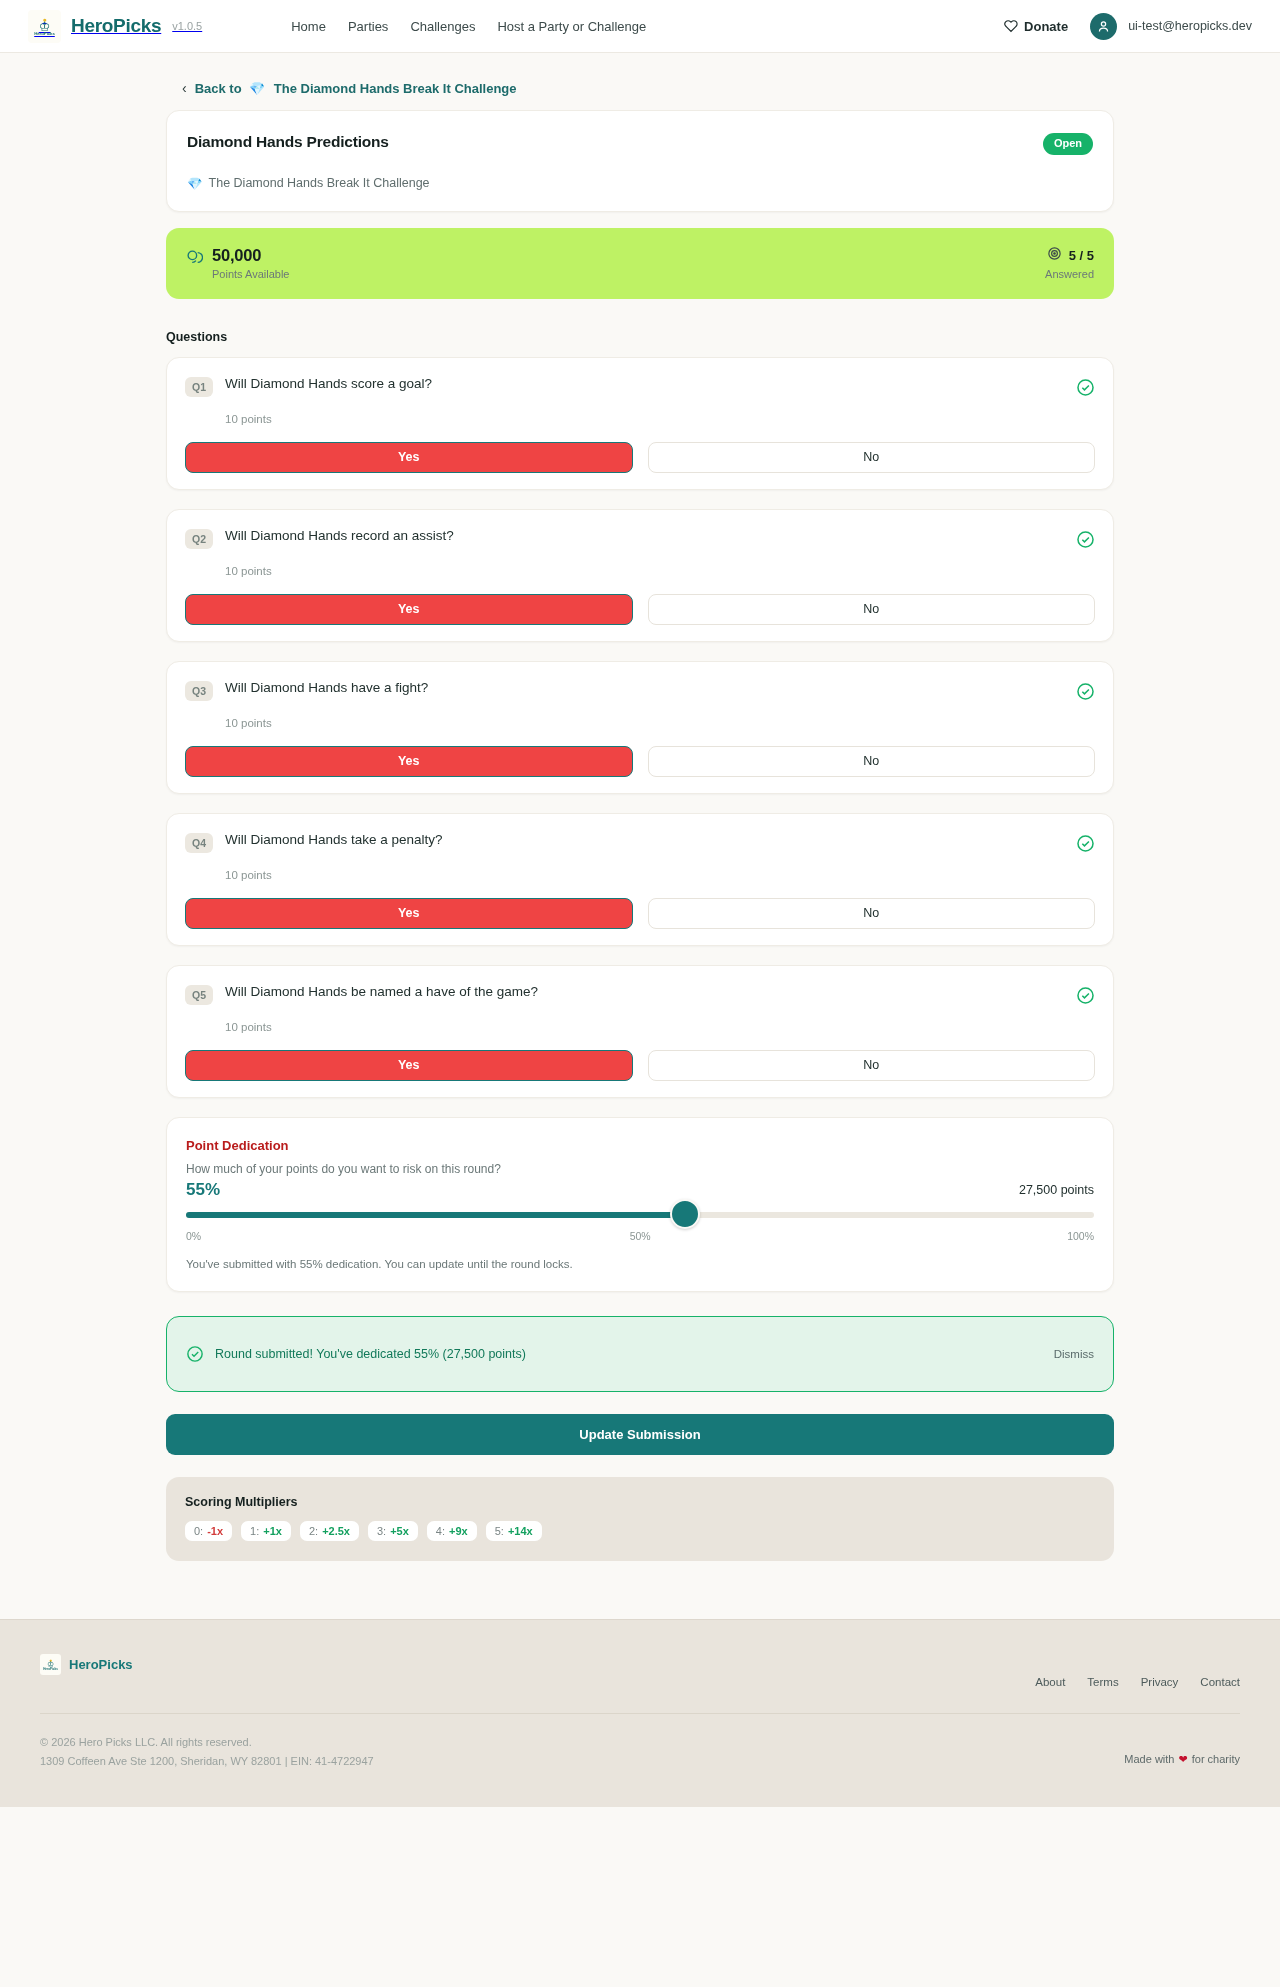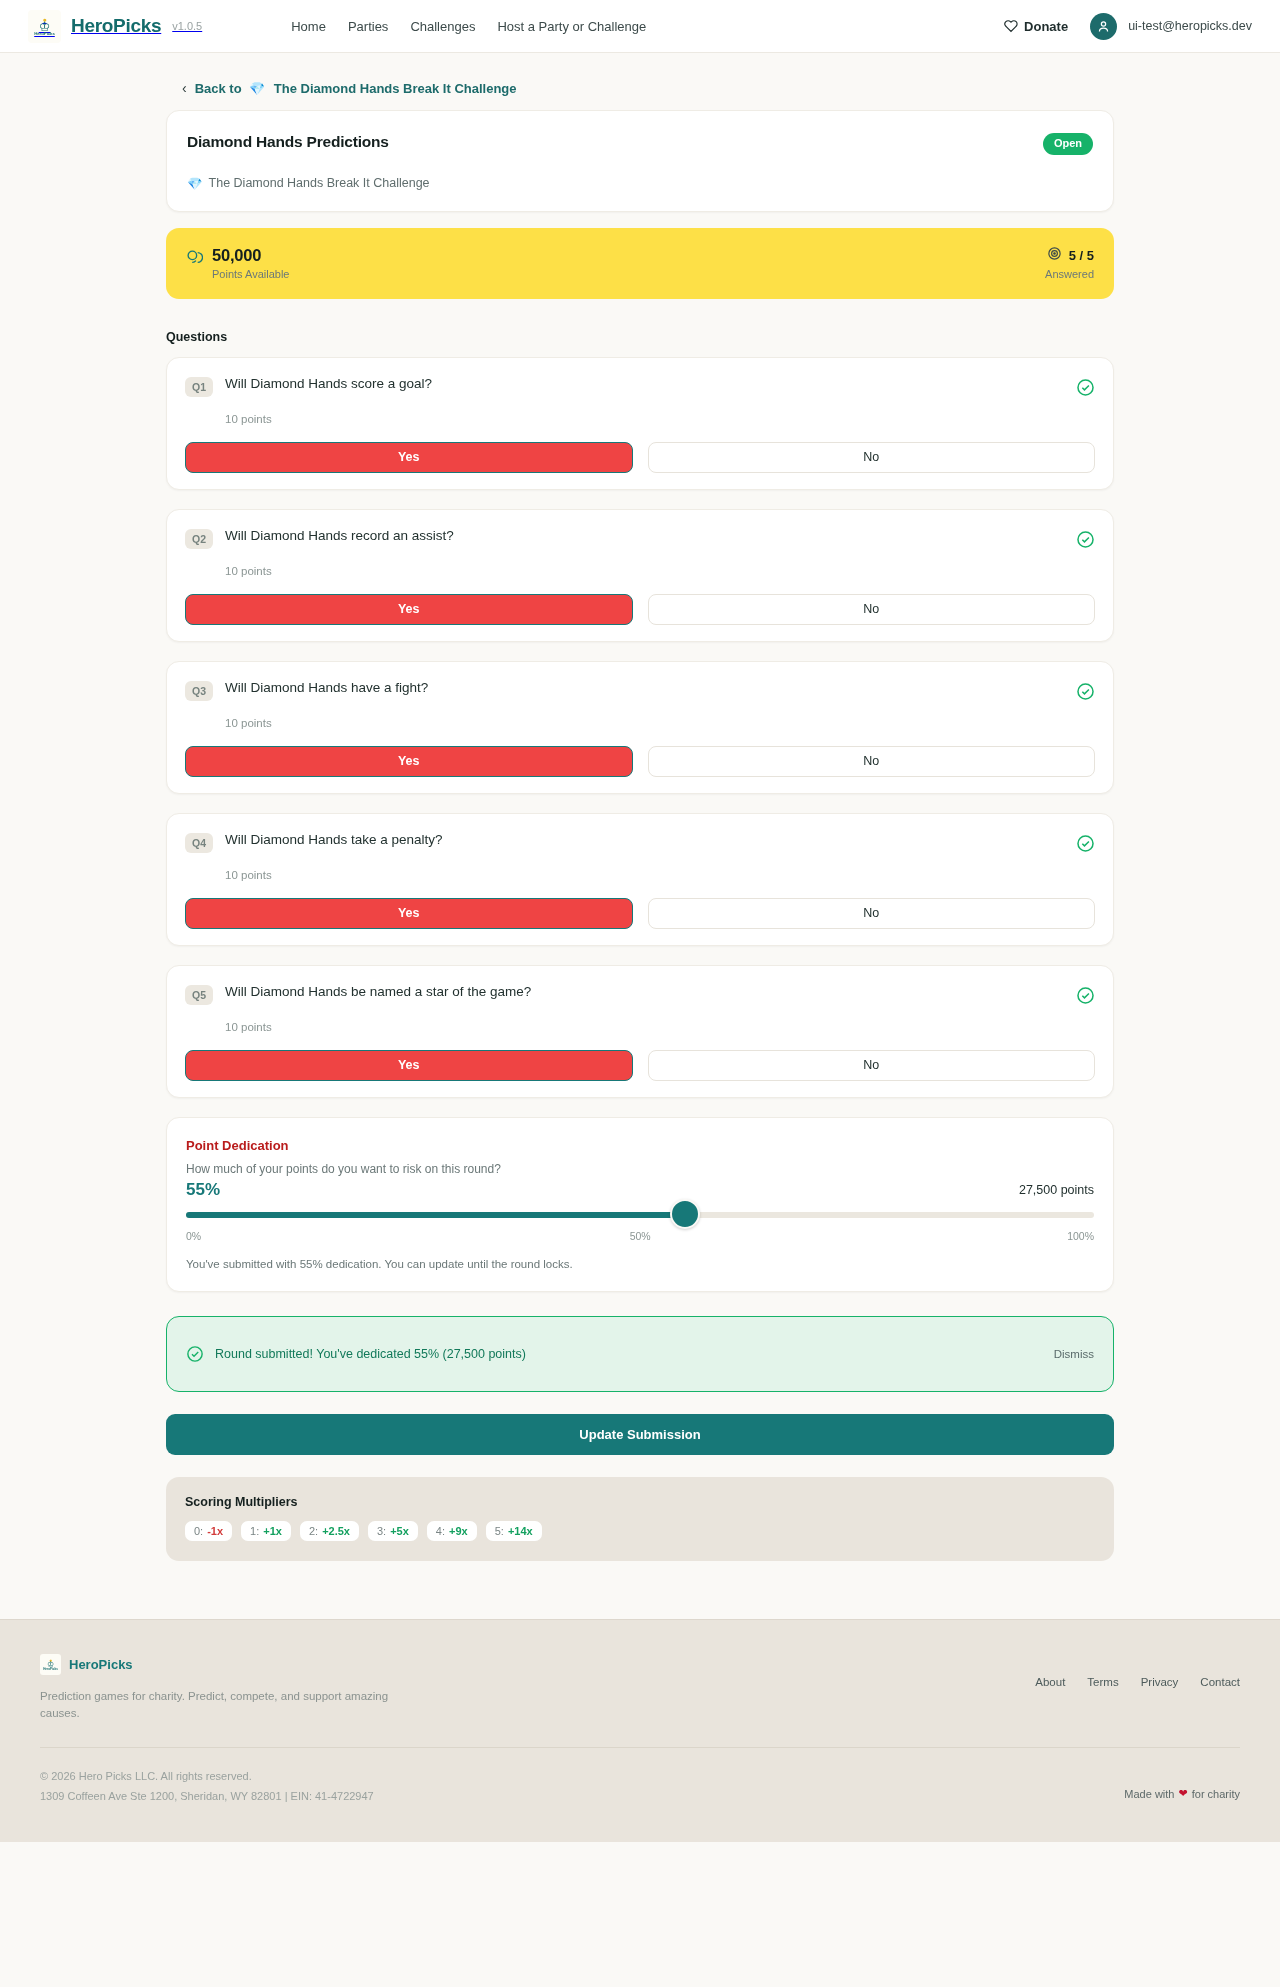--- a/index.html
+++ b/index.html
@@ -97,21 +97,21 @@
     padding: 3px 11px; border-radius: 11px;
     line-height: 1.45;
   }
   .challenge-line {
     display: flex; align-items: center; gap: 6px;
     margin-top: 21px; font-size: 12.5px; color: #5f6d6d;
   }
 
   
   .stats-bar {
-    background: #fde047;
+    background: #bef264;
     border-radius: 13px;
     padding: 18px 20px;
     display: flex; align-items: center;
     margin-bottom: 31px;
     min-height: 71px;
   }
   .stat-left { display: flex; align-items: flex-start; gap: 9px; }
   .stat-left .icon { margin-top: 3px; }
   .stat-value { font-size: 16.5px; font-weight: bold; color: #15201f; letter-spacing: -0.2px; }
   .stat-label { font-size: 11px; color: #6b7878; margin-top: 3px; }
@@ -424,21 +424,21 @@
       <div class="q-options">
         <button class="opt selected">Yes</button>
         <button class="opt unselected">No</button>
       </div>
     </section>
 
     <section class="card q-card">
       <div class="q-head">
         <span class="q-tag">Q5</span>
         <div>
-          <div class="q-text">Will Diamond Hands be named a star of the game?</div>
+          <div class="q-text">Will Diamond Hands be named a have of the game?</div>
           <div class="q-points">10 points</div>
         </div>
         <span class="q-check">
           <svg width="19" height="19" viewBox="0 0 24 24" fill="none" stroke="#16b269" stroke-width="1.9">
             <circle cx="12" cy="12" r="9.5"></circle>
               <path d="M8 12.3l2.7 2.7L16.3 9.4"></path>
           </svg>
         </span>
       </div>
       <div class="q-options">
@@ -518,21 +518,20 @@
     <div class="footer-top">
       <div>
         <div class="footer-brand-row">
           <span class="footer-logo">
             <span class="dot">●</span>
             <span class="crown">♔</span>
             <span class="lw">HeroPicks</span>
           </span>
           <span class="footer-brand-name">HeroPicks</span>
         </div>
-        <div class="footer-tagline">Prediction games for charity. Predict, compete, and support amazing causes.</div>
       </div>
       <nav class="footer-links">
         <a href="#">About</a>
         <a href="#">Terms</a>
         <a href="#">Privacy</a>
         <a href="#">Contact</a>
       </nav>
     </div>
     <div class="footer-divider"></div>
     <div class="footer-bottom">

